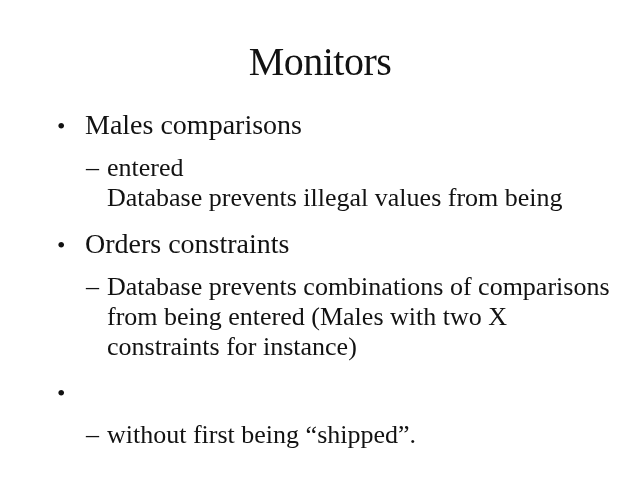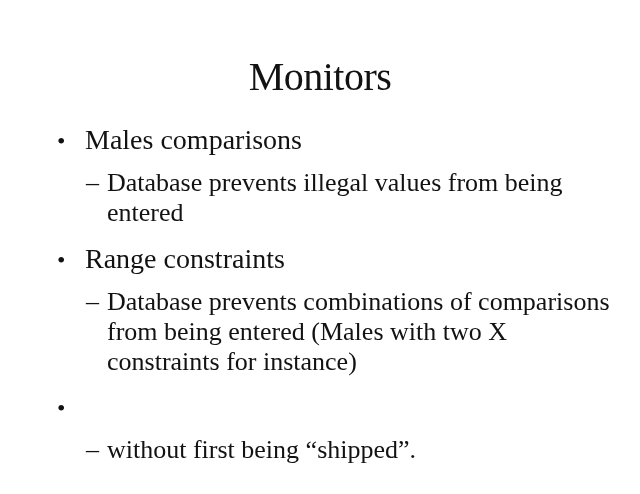--- a/index.html
+++ b/index.html
@@ -5,21 +5,21 @@
   html, body {
     margin: 0;
     padding: 0;
     background: #ffffff;
   }
   .slide {
     position: relative;
     width: 640px;
     height: 494px;
     box-sizing: border-box;
-    padding-top: 55px;
+    padding-top: 40px;
     background: var(--bg, #ffffff);
     color: var(--fg, #121212);
     font-family: "Liberation Serif", "DejaVu Serif", serif;
     overflow: hidden;
   }
   .title {
     margin: 0;
     font-size: 40px;
     font-weight: normal;
     line-height: 44px;
@@ -61,28 +61,28 @@
 
   <div class="content">
 
     <div class="l1">
       <span class="marker">•</span>
       <span>Males comparisons</span>
     </div>
     <div class="l2">
       <span class="marker">–</span>
       <div class="lines">
+        <div>entered</div>
         <div>Database prevents illegal values from being</div>
-        <div>entered</div>
       </div>
     </div>
 
     <div class="l1">
       <span class="marker">•</span>
-      <span>Range constraints</span>
+      <span>Orders constraints</span>
     </div>
     <div class="l2">
       <span class="marker">–</span>
       <div class="lines">
         <div>Database prevents combinations of comparisons</div>
         <div>from being entered (Males with two X</div>
         <div>constraints for instance)</div>
       </div>
     </div>
 

